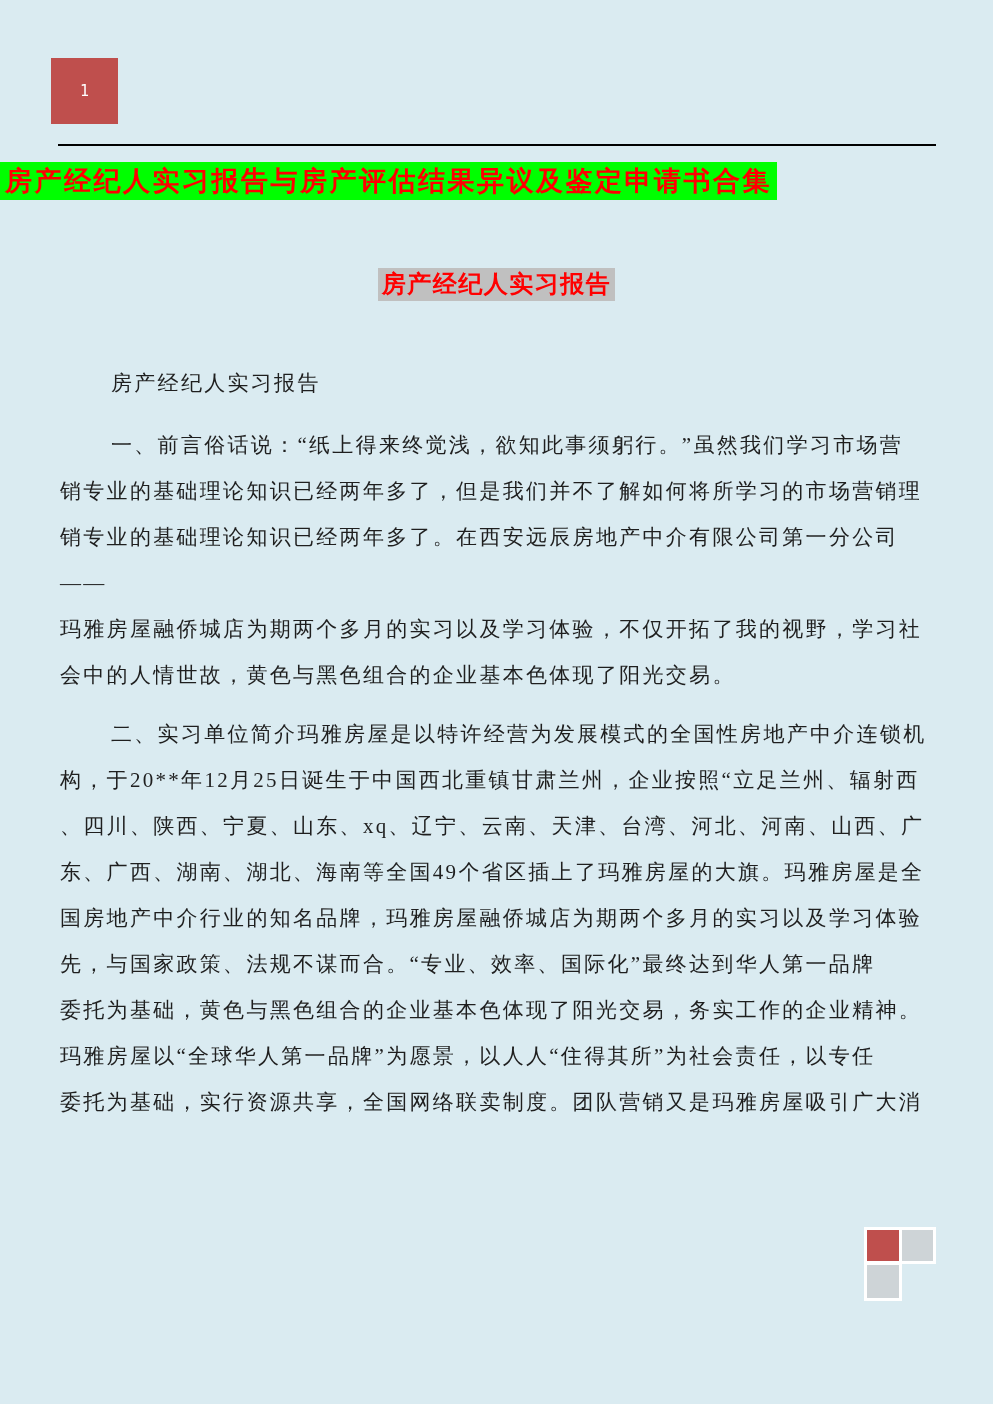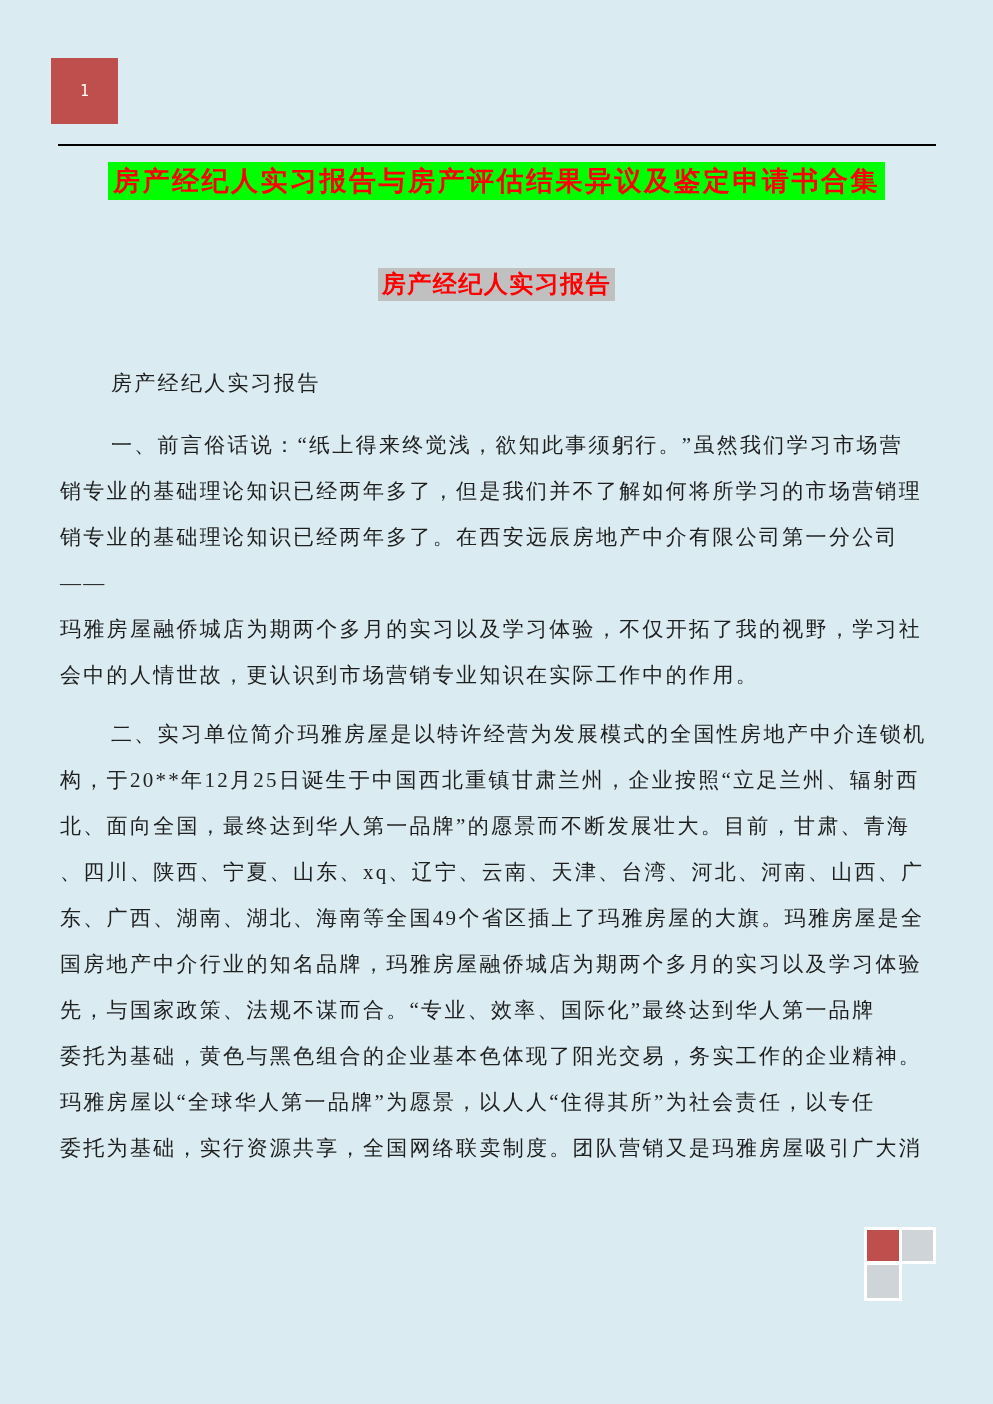--- a/index.html
+++ b/index.html
@@ -25,21 +25,21 @@
   }
   
   .header-rule {
     position: absolute; left: 58px; top: 144px;
     width: 878px; height: 2px;
     background: #000000;
   }
   
   .main-title-row {
     position: absolute; left: 0; top: 162px;
-    width: 100%; text-align: center;
+    width: 100%; text-align: left;
   }
   .main-title {
     display: inline-block;
     background: #00ff00;
     color: #ff0000;
     font-weight: bold;
     font-size: 27px;
     line-height: 38px;
     letter-spacing: 2.5px;
     padding: 0 5px;
@@ -108,27 +108,26 @@
 
     <div class="para-1">
       <div class="line indent">一、前言俗话说：“纸上得来终觉浅，欲知此事须躬行。”虽然我们学习市场营</div>
       <div class="line">销专业的基础理论知识已经两年多了，但是我们并不了解如何将所学习的市场营销理</div>
       <div class="line">销专业的基础理论知识已经两年多了。在西安远辰房地产中介有限公司第一分公司</div>
       <div class="line">——</div>
     </div>
 
     <div class="para-2">
       <div class="line">玛雅房屋融侨城店为期两个多月的实习以及学习体验，不仅开拓了我的视野，学习社</div>
-      <div class="line">会中的人情世故，更认识到市场营销专业知识在实际工作中的作用。</div>
+      <div class="line">会中的人情世故，黄色与黑色组合的企业基本色体现了阳光交易。</div>
     </div>
 
     <div class="para-3">
       <div class="line indent">二、实习单位简介玛雅房屋是以特许经营为发展模式的全国性房地产中介连锁机</div>
       <div class="line">构，于20**年12月25日诞生于中国西北重镇甘肃兰州，企业按照“立足兰州、辐射西</div>
-      <div class="line">北、面向全国，最终达到华人第一品牌”的愿景而不断发展壮大。目前，甘肃、青海</div>
       <div class="line">、四川、陕西、宁夏、山东、xq、辽宁、云南、天津、台湾、河北、河南、山西、广</div>
       <div class="line">东、广西、湖南、湖北、海南等全国49个省区插上了玛雅房屋的大旗。玛雅房屋是全</div>
       <div class="line">国房地产中介行业的知名品牌，玛雅房屋融侨城店为期两个多月的实习以及学习体验</div>
       <div class="line">先，与国家政策、法规不谋而合。“专业、效率、国际化”最终达到华人第一品牌</div>
       <div class="line">委托为基础，黄色与黑色组合的企业基本色体现了阳光交易，务实工作的企业精神。</div>
       <div class="line">玛雅房屋以“全球华人第一品牌”为愿景，以人人“住得其所”为社会责任，以专任</div>
       <div class="line">委托为基础，实行资源共享，全国网络联卖制度。团队营销又是玛雅房屋吸引广大消</div>
     </div>
 
   </div>

